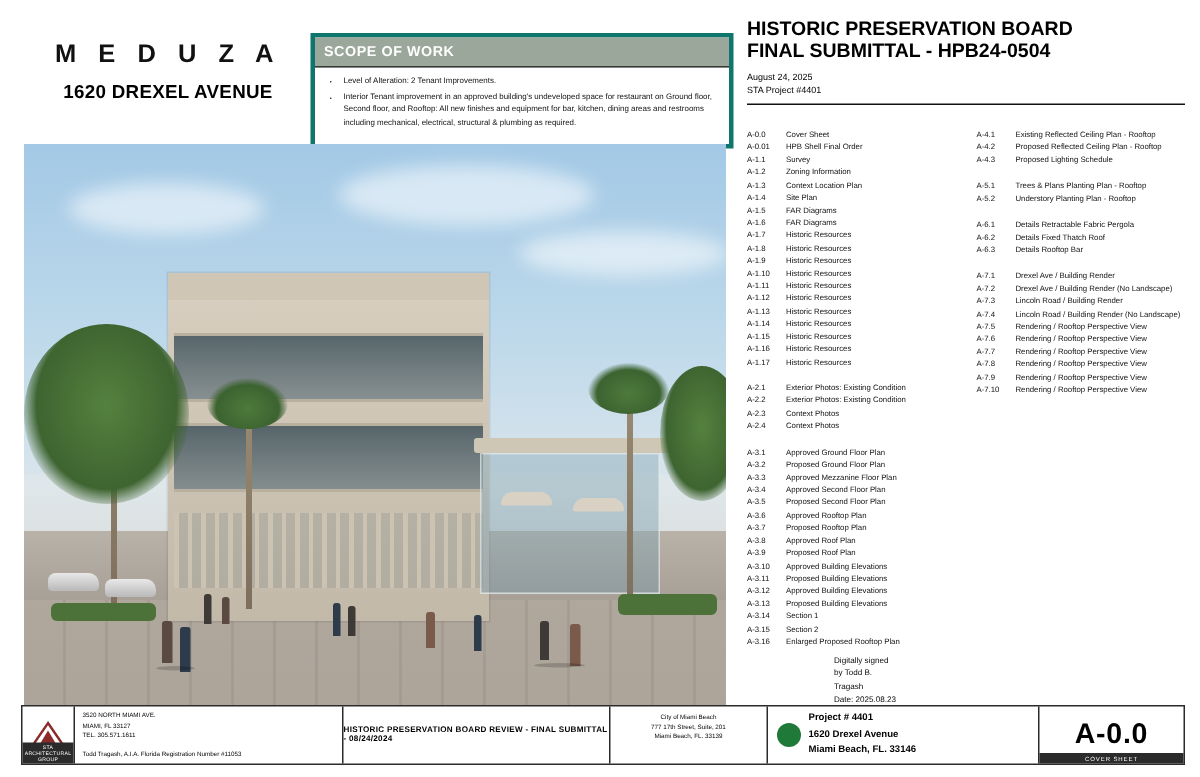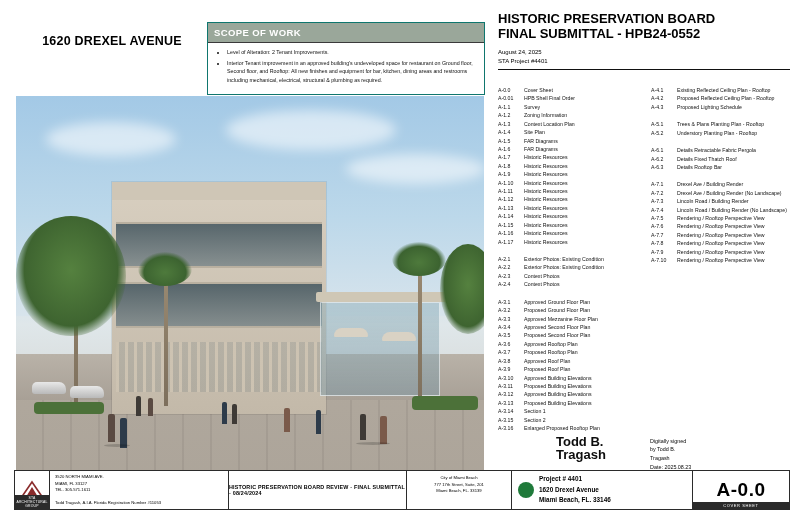--- a/index.html
+++ b/index.html
@@ -42,21 +42,21 @@
     margin-top: 3px;
     letter-spacing: 0.2px;
   }
 
   
   .scope {
     position: absolute;
     left: 207px;
     top: 22px;
     width: 276px;
-    border: 1px solid #0f766e;
+    border: 3px solid #0f766e;
     background: #fff;
   }
   .scope-hd {
     background: #9aa79a;
     color: #ffffff;
     font-size: 9.5px;
     font-weight: bold;
     padding: 4px 6px;
     letter-spacing: 0.4px;
     border-bottom: 1px solid #3a3a3a;
@@ -369,36 +369,37 @@
     letter-spacing: .6px;
     padding: 1px 0;
   }
 </style>
 </head>
 <body>
 
 <div class="sheet">
 
   <div class="brand">
+    <div class="brand-name">M E D U Z A</div>
     <div class="brand-addr1">1620 DREXEL AVENUE</div>
   </div>
 
   <div class="scope">
     <div class="scope-hd">SCOPE OF WORK</div>
     <div class="scope-body">
       <ul>
         <li>Level of Alteration: 2 Tenant Improvements.</li>
         <li>Interior Tenant improvement in an approved building's undeveloped space for restaurant on Ground floor, Second floor, and Rooftop: All new finishes and equipment for bar, kitchen, dining areas and restrooms including mechanical, electrical, structural &amp; plumbing as required.</li>
       </ul>
     </div>
   </div>
 
   <div class="rhead">
     <div class="rhead-t1">HISTORIC PRESERVATION BOARD</div>
-    <div class="rhead-t2">FINAL SUBMITTAL - HPB24-0552</div>
+    <div class="rhead-t2">FINAL SUBMITTAL - HPB24-0504</div>
     <div class="rhead-sub">August 24, 2025</div>
     <div class="rhead-sub" style="margin-top:0">STA Project #4401</div>
     <div class="rhead-rule"></div>
   </div>
 
   <div class="index-wrap">
     <div class="index-col" id="col-left">
         <div class="idx-group">
           <div class="idx-row"><span class="idx-num">A-0.0</span><span>Cover Sheet</span></div>
           <div class="idx-row"><span class="idx-num">A-0.01</span><span>HPB Shell Final Order</span></div>
@@ -517,24 +518,20 @@
     <div class="r-person c" style="left:300px;top:314px;height:24px;"></div>
     <div class="r-person" style="left:344px;top:318px;height:26px;width:6px;"></div>
     <div class="r-person d" style="left:364px;top:320px;height:28px;width:7px;"></div>
     <div class="r-person b" style="left:92px;top:318px;height:28px;width:7px;"></div>
     <div class="r-person c" style="left:104px;top:322px;height:30px;width:7px;"></div>
     <div class="r-shadow" style="left:88px;top:348px;width:26px;"></div>
     <div class="r-shadow" style="left:340px;top:346px;width:34px;"></div>
   </div>
 
   <div class="sig">
-    <div class="sig-name">
-      <div>Todd B.</div>
-      <div>Tragash</div>
-    </div>
     <div class="sig-meta">
       <div>Digitally signed</div>
       <div>by Todd B.</div>
       <div>Tragash</div>
       <div>Date: 2025.08.23</div>
       <div>18:16:49 -04'00'</div>
     </div>
   </div>
 
   <div class="footer">

